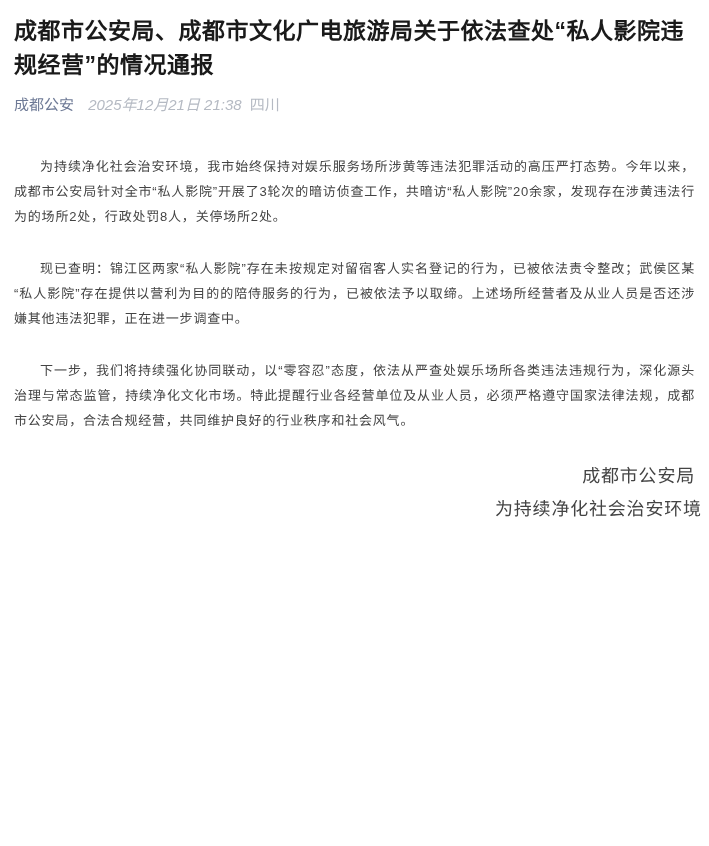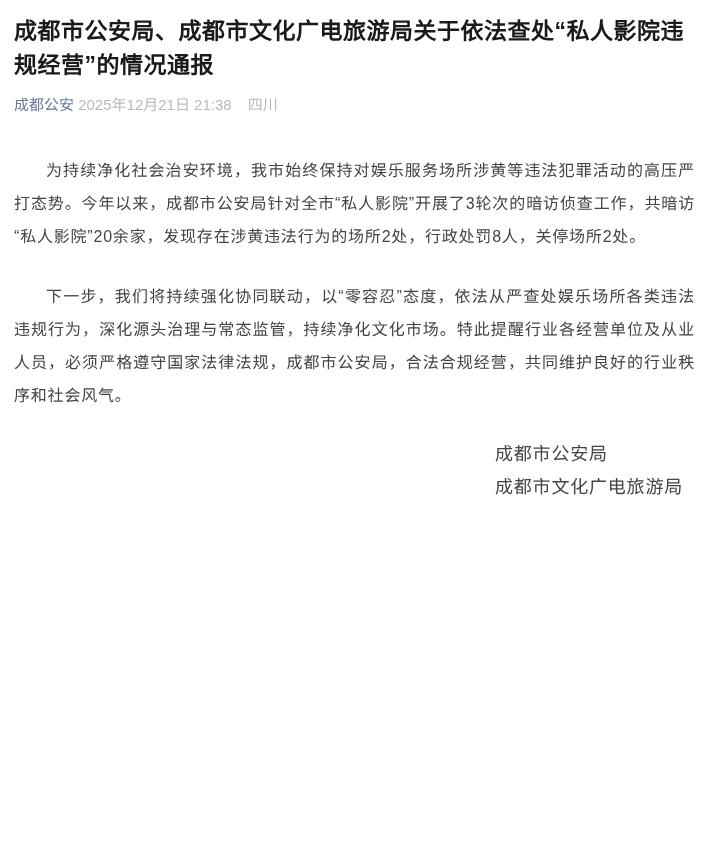--- a/index.html
+++ b/index.html
@@ -30,45 +30,46 @@
     margin-bottom: 12px;
   }
   .meta {
     font-size: 15px;
     line-height: 22px;
     margin-bottom: 38px;
     white-space: nowrap;
   }
   .meta .account {
     color: var(--c-account);
+    margin-right: 10px;
     cursor: pointer;
   }
   .meta .datetime {
     color: var(--c-meta);
-    margin-right: 12px;
+    margin-right: 4px;
+    font-style: italic;
   }
   .meta .location {
     color: var(--c-meta);
   }
   .body p {
-    font-size: 16px;
-    line-height: 33px;
+    font-size: 13px;
+    line-height: 25px;
     letter-spacing: 0.8px;
     color: var(--c-body);
     text-indent: 2em;
     text-align: justify;
     margin-bottom: 27px;
   }
   .signature {
     margin-top: 22px;
     margin-left: auto;
     margin-right: 0;
     width: 200px;
-    text-align: left;
-    font-family: Liberation Mono, monospace;
+    text-align: right;
   }
   .signature p {
     font-size: 18px;
     line-height: 33px;
     letter-spacing: 0.8px;
     color: var(--c-body);
     white-space: nowrap;
   }
 </style>
 </head>
@@ -79,21 +80,22 @@
   <h1 class="title">成都市公安局、成都市文化广电旅游局关于依法查处“私人影院违规经营”的情况通报</h1>
 
   <div class="meta">
     <span class="account">成都公安</span>
     <span class="datetime">2025年12月21日 21:38</span>
     <span class="location">四川</span>
   </div>
 
   <div class="body">
     <p>为持续净化社会治安环境，我市始终保持对娱乐服务场所涉黄等违法犯罪活动的高压严打态势。今年以来，成都市公安局针对全市“私人影院”开展了3轮次的暗访侦查工作，共暗访“私人影院”20余家，发现存在涉黄违法行为的场所2处，行政处罚8人，关停场所2处。</p>
+    <p>现已查明：锦江区两家“私人影院”存在未按规定对留宿客人实名登记的行为，已被依法责令整改；武侯区某“私人影院”存在提供以营利为目的的陪侍服务的行为，已被依法予以取缔。上述场所经营者及从业人员是否还涉嫌其他违法犯罪，正在进一步调查中。</p>
     <p>下一步，我们将持续强化协同联动，以“零容忍”态度，依法从严查处娱乐场所各类违法违规行为，深化源头治理与常态监管，持续净化文化市场。特此提醒行业各经营单位及从业人员，必须严格遵守国家法律法规，成都市公安局，合法合规经营，共同维护良好的行业秩序和社会风气。</p>
   </div>
 
   <div class="signature">
     <p>成都市公安局</p>
-    <p>成都市文化广电旅游局</p>
+    <p>为持续净化社会治安环境</p>
   </div>
 
 </div>
 
 </body></html>

